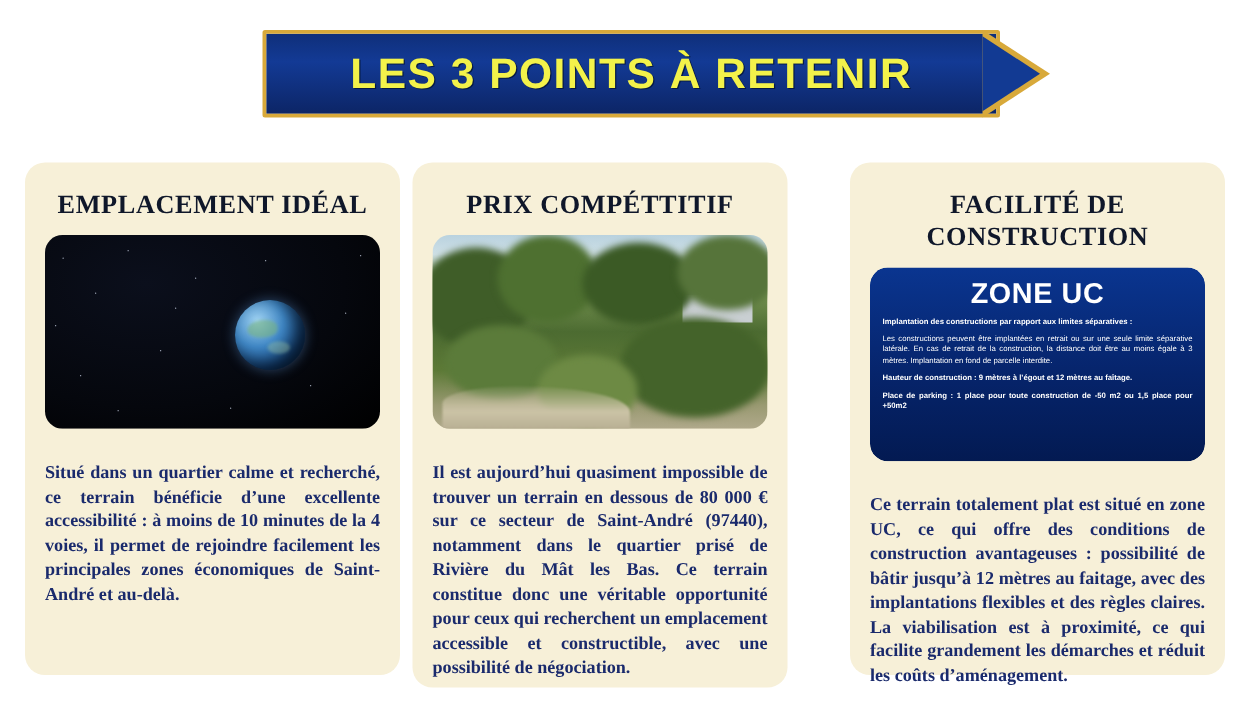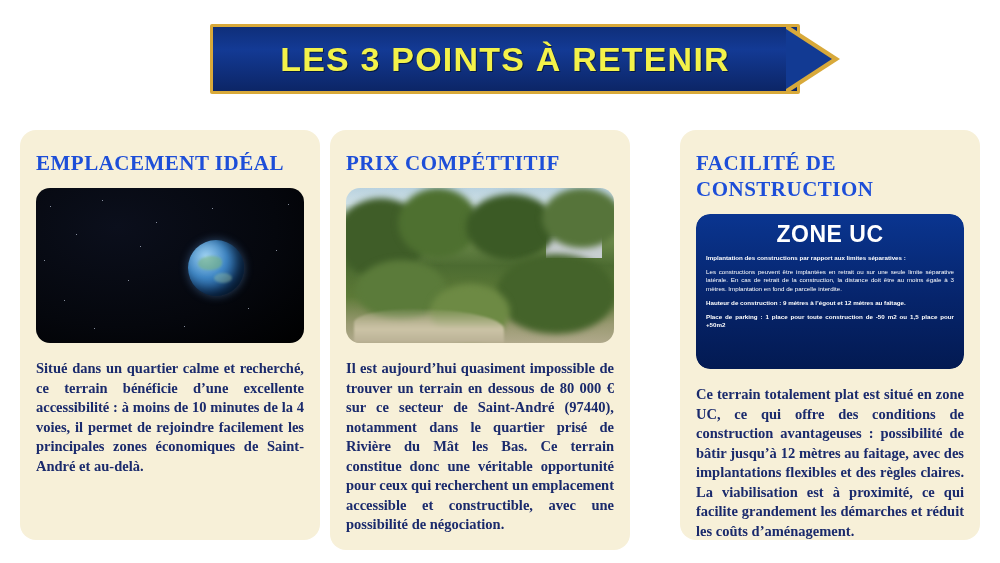--- a/index.html
+++ b/index.html
@@ -147,36 +147,37 @@
     background: #f7f0d8;
     border-radius: 16px;
     box-sizing: border-box;
     padding: 14px 16px 16px 16px;
   }
   .card.c1 { left: 20px;  height: 410px; }
   .card.c2 { left: 330px; height: 420px; }
   .card.c3 { left: 680px; height: 410px; }
 
   .card-title {
-    color: #1d4ed8;
+    text-align: center;
+    color: #0f172a;
     font-family: "Liberation Serif", serif;
     font-weight: bold;
     font-size: 21px;
     line-height: 26px;
     letter-spacing: .5px;
     margin: 6px 0 12px 0;
   }
 
   .media {
     width: 268px;
     height: 155px;
     border-radius: 14px;
     overflow: hidden;
     position: relative;
-    margin: 0 auto 16px auto;
+    margin: 0 auto 26px auto;
   }
 
   
   .space {
     width: 100%;
     height: 100%;
     background: radial-gradient(ellipse at 30% 25%, #0b0f1c 0%, #05070d 60%, #000 100%);
     position: relative;
   }
   .star {

